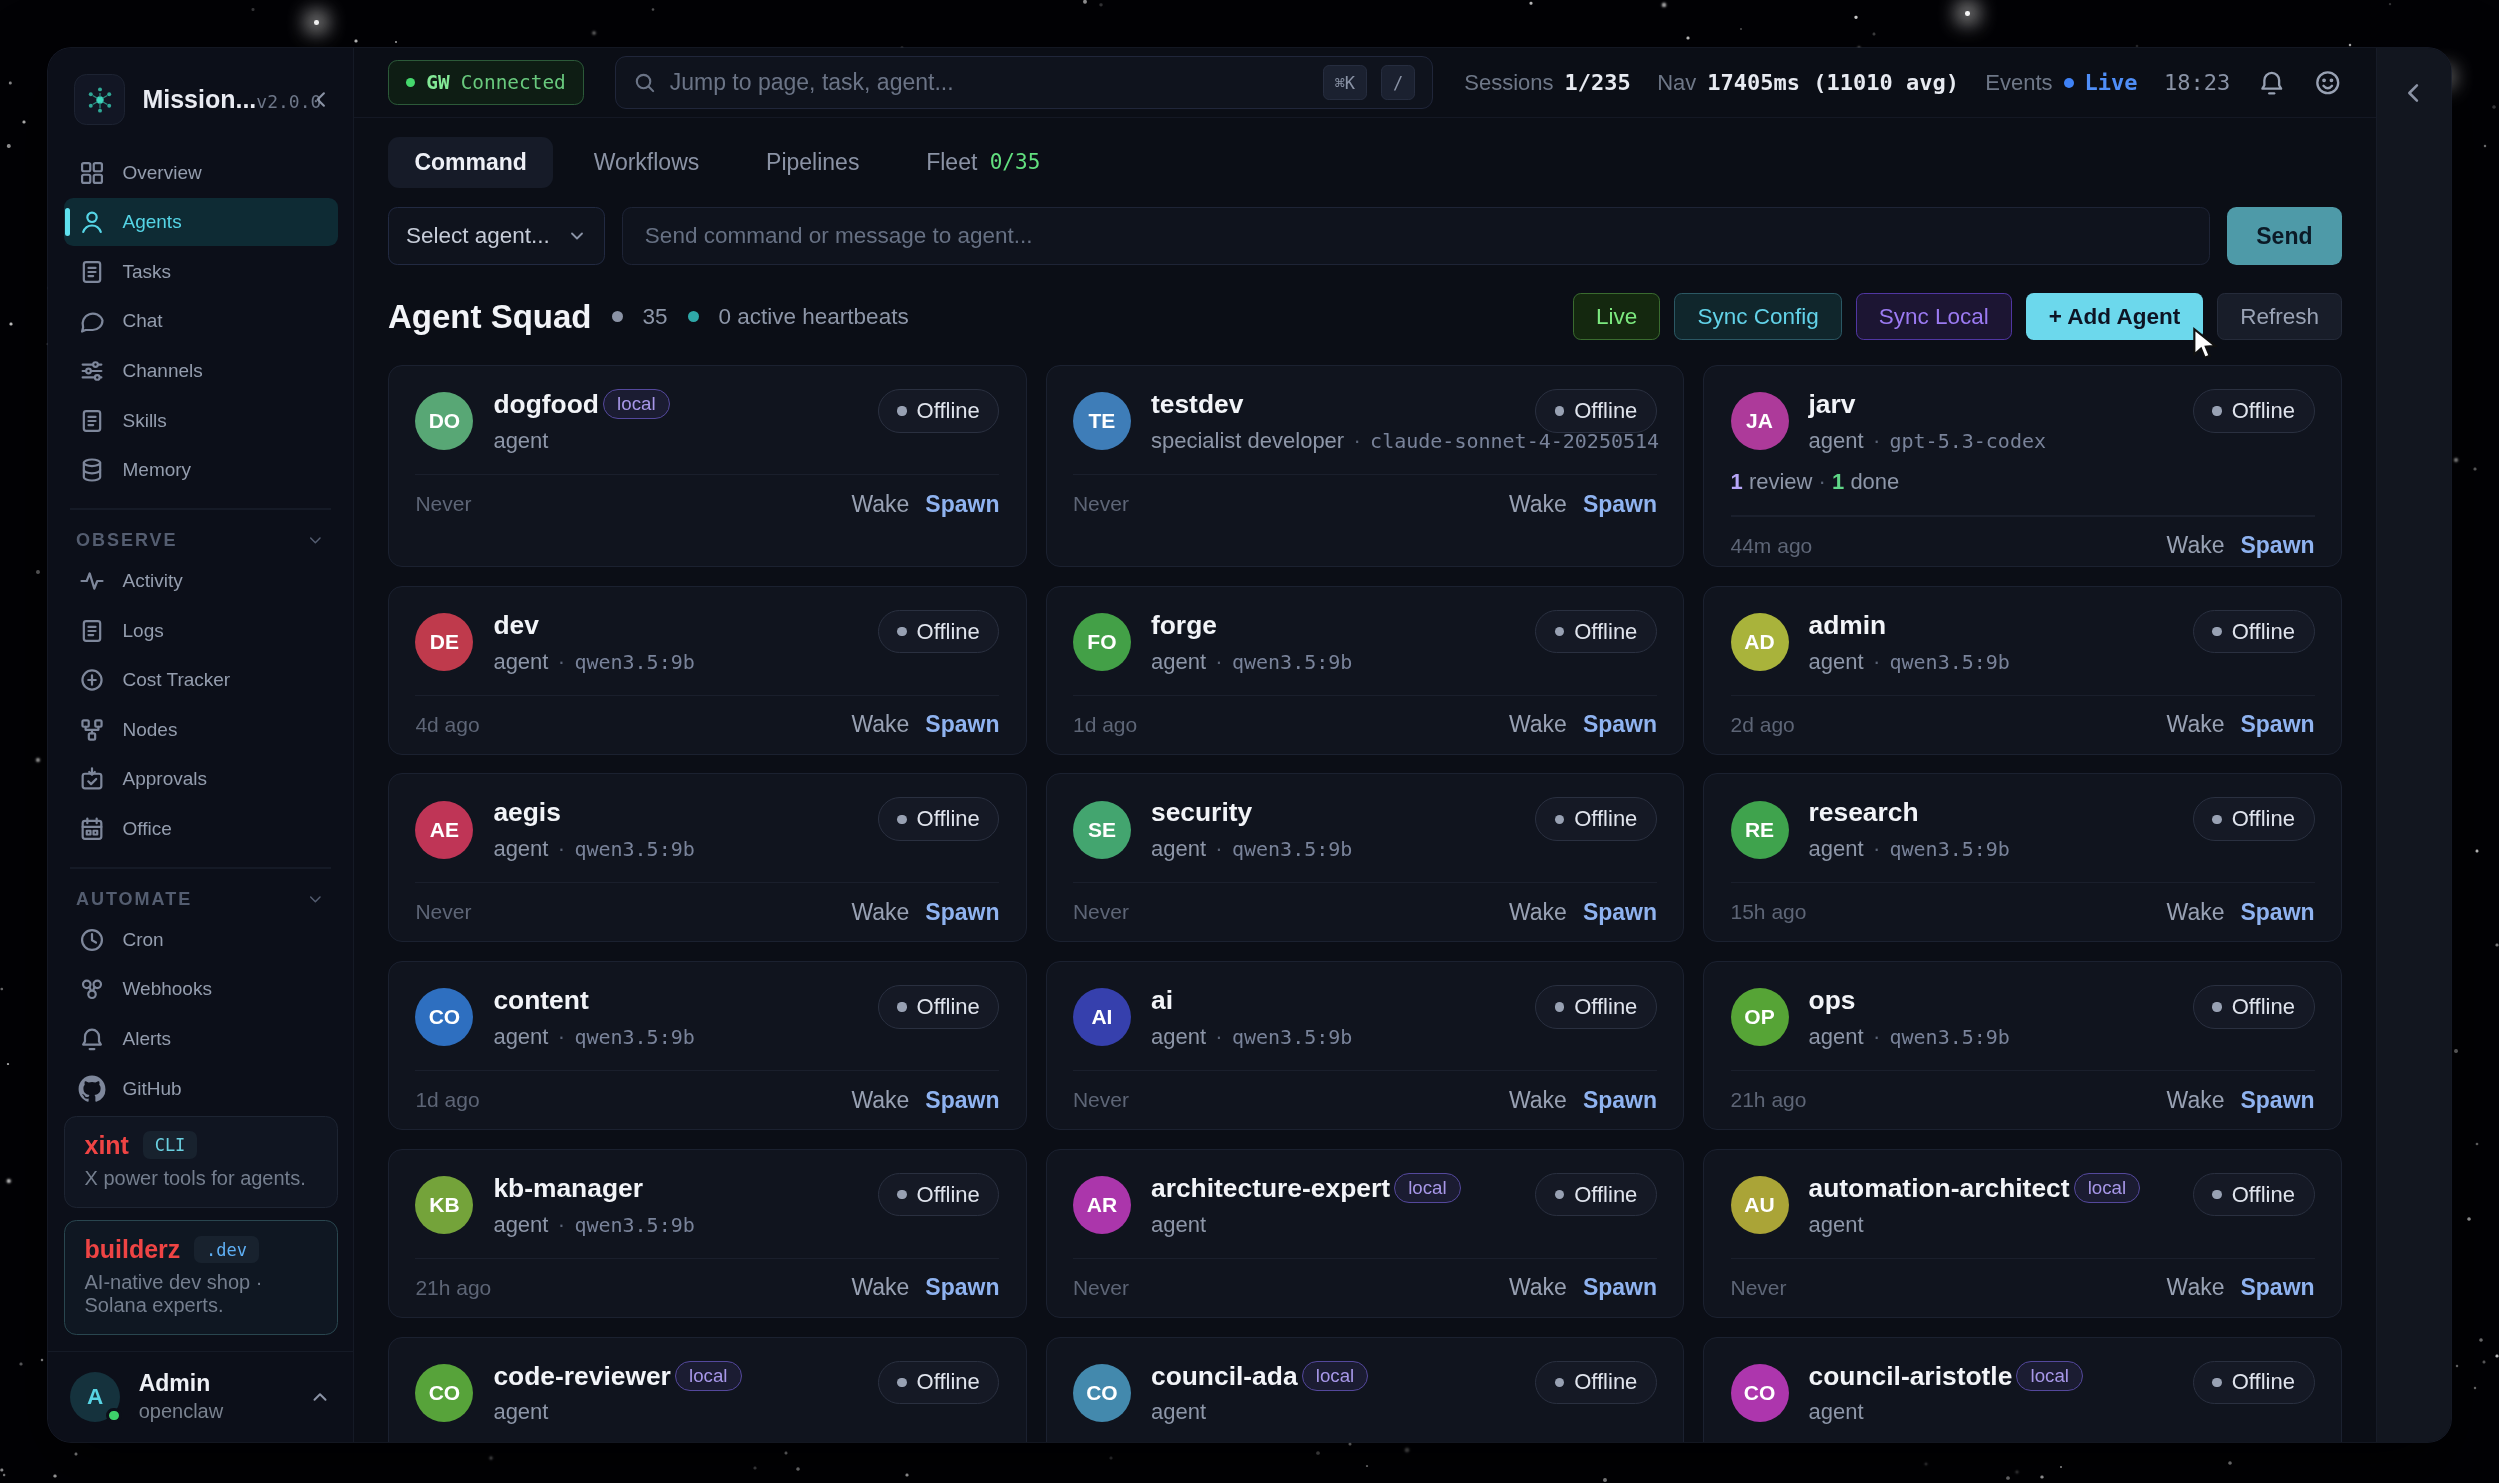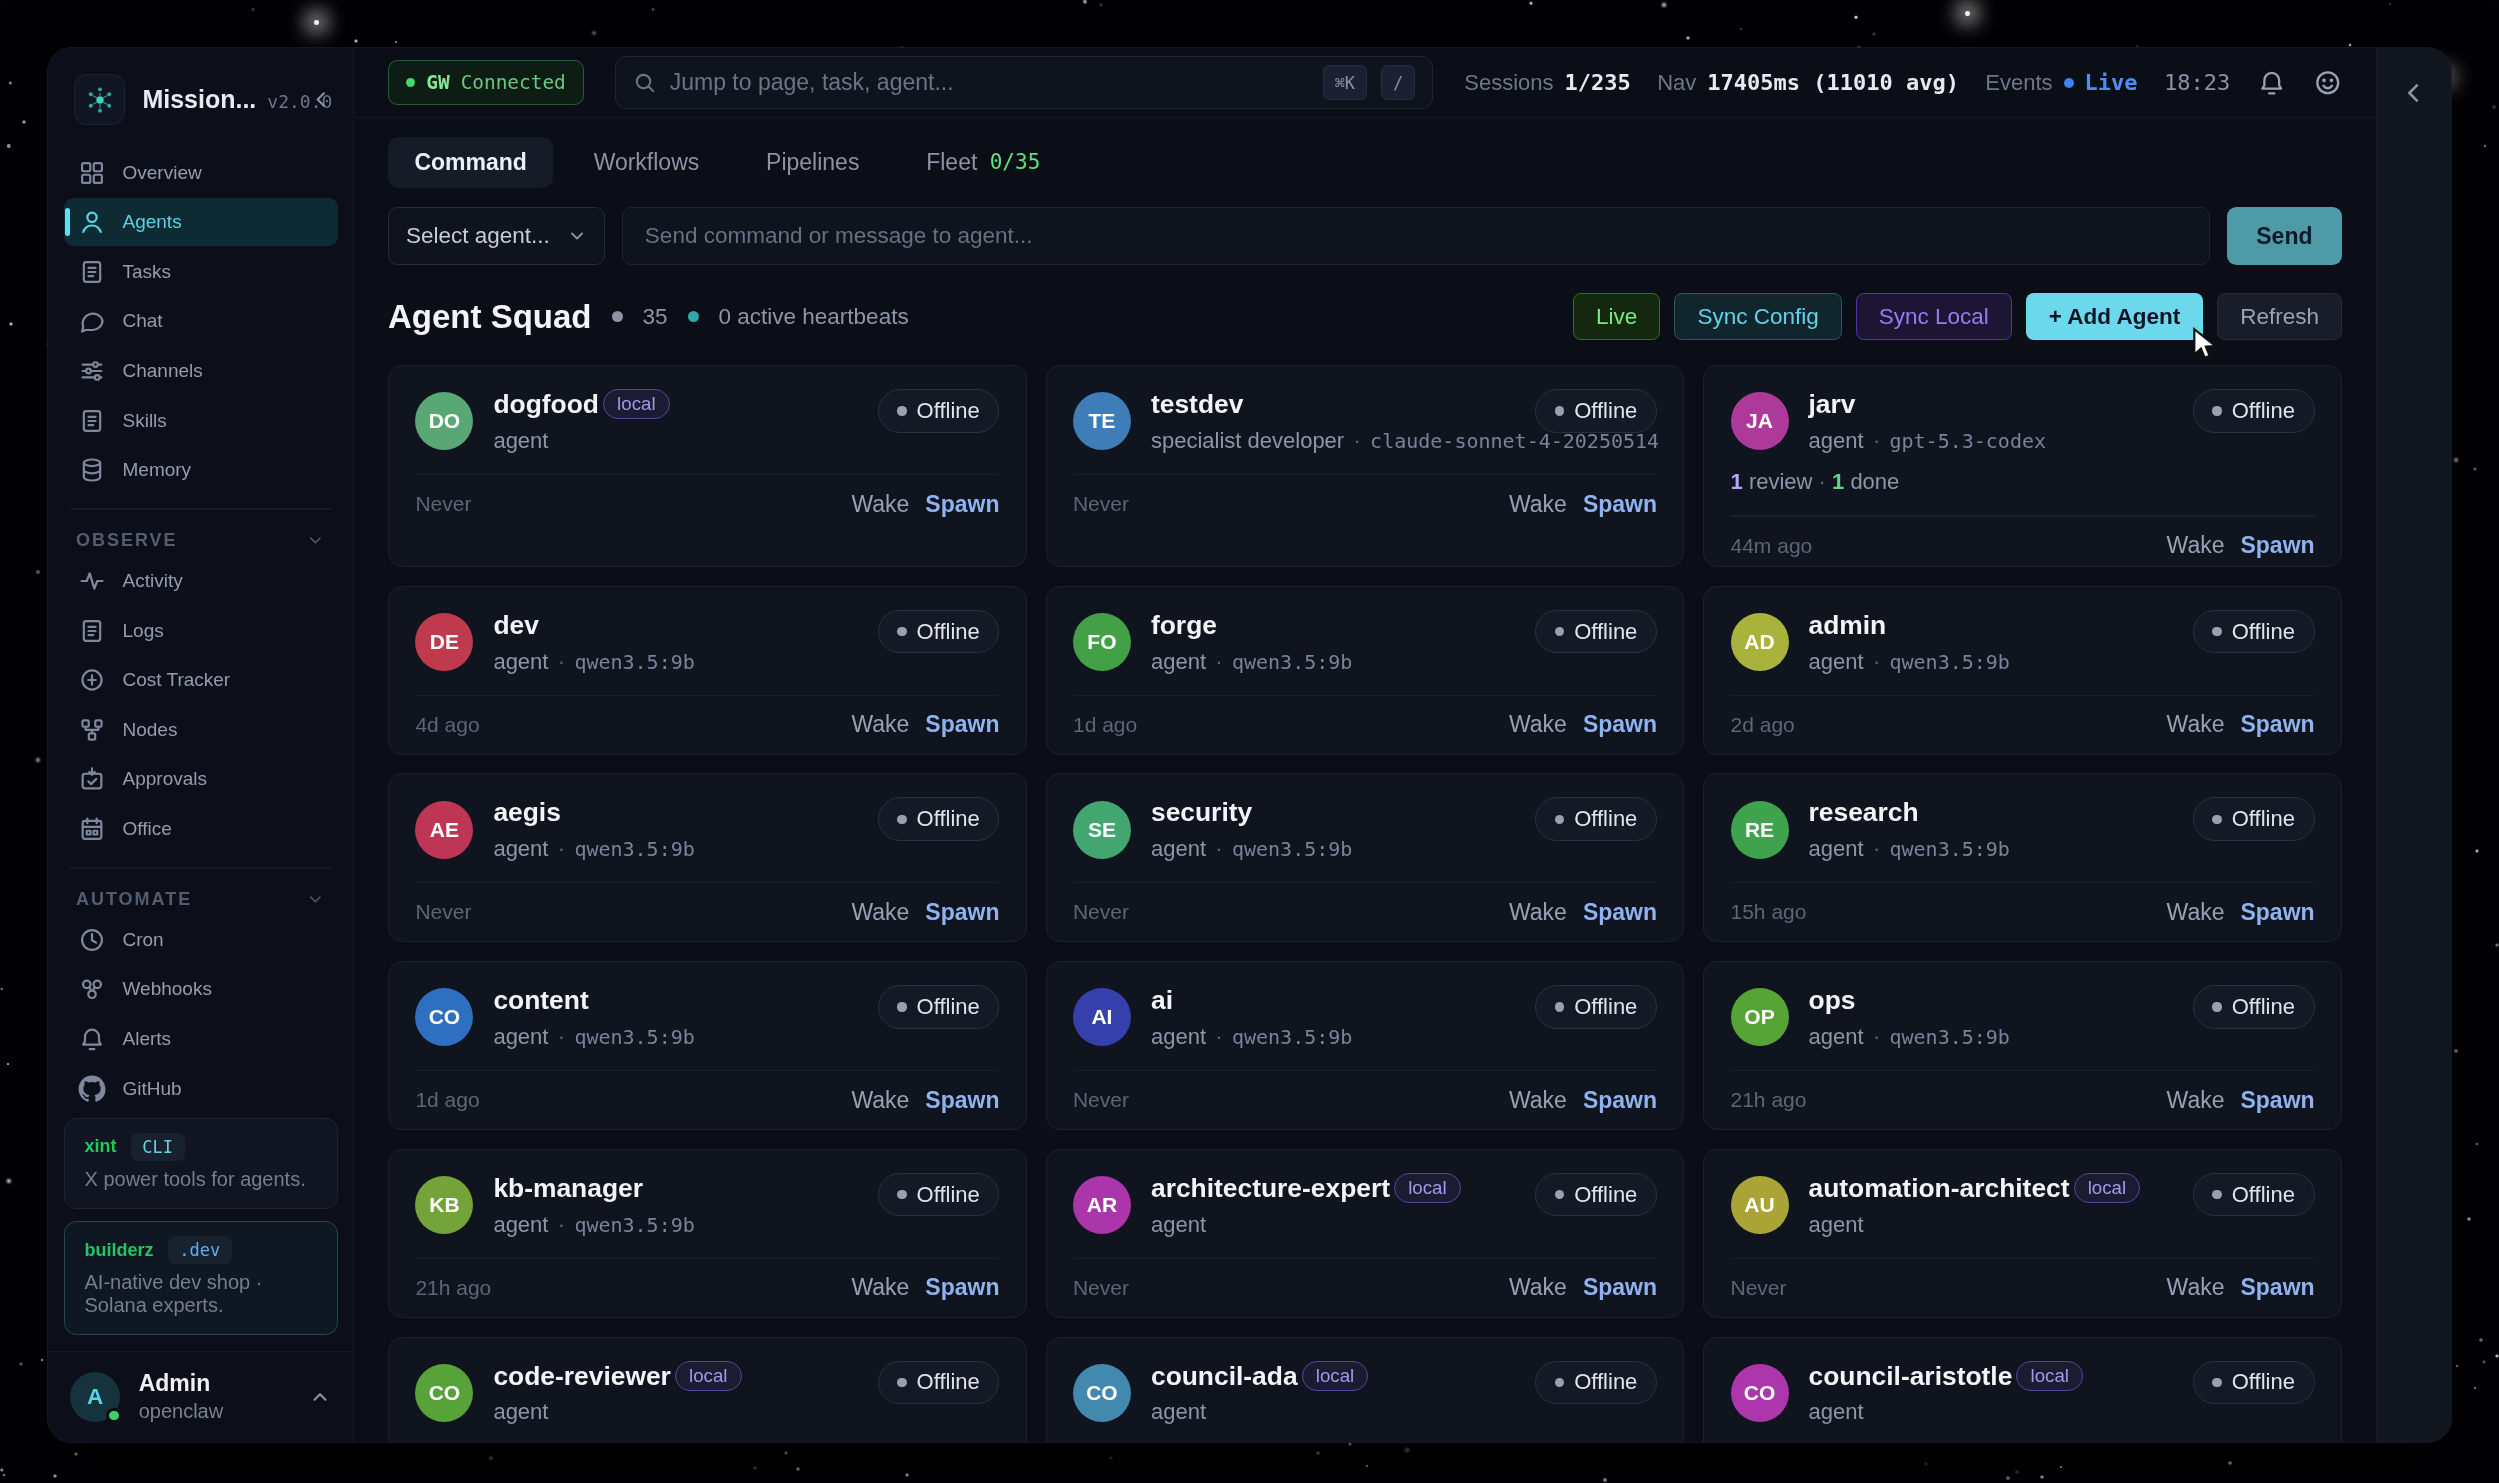--- a/index.html
+++ b/index.html
@@ -13,38 +13,38 @@
 
   
   .app { position:absolute; left:48px; top:48px; width:2403px; height:1394px;
          background:#0b0e16; border-radius:23px; display:flex; overflow:hidden;
          box-shadow:0 0 0 0.8px #1a1f2d, 0 23px 70px rgba(0,0,0,.8); }
 
   
   .sidebar { width:306px; flex:none; background:#0c0f19; border-right:1.6px solid #151a26; display:flex; flex-direction:column; }
   .sb-head { padding:26.4px 20px 17px 26.4px; display:flex; align-items:center; gap:17px; }
   .logo { width:51px; height:51px; border-radius:12.4px; background:#121624; border:0.8px solid #1d2332; display:grid; place-items:center; flex:none; }
-  .sb-title-wrap { display:flex; align-items:baseline; gap:11px; min-width:0; }
+  .sb-title-wrap { display:flex; align-items:baseline; min-width:0; }
   .sb-title { font-size:25px; font-weight:700; color:#e9ebf2; white-space:nowrap; }
   .sb-version { font-size:18px; color:#6d7688; font-family:"DejaVu Sans Mono", monospace; }
   .sb-collapse { margin-left:auto; color:#8b93a5; display:flex; }
   .sb-nav { flex:1; padding:4.7px 15.5px 0; overflow:hidden; }
   .nav-item { height:48px; border-radius:9.3px; display:flex; align-items:center; gap:17px; padding:0 14px; color:#949dae; font-size:19px; position:relative; margin:1.6px 0; cursor:default; }
   .nav-item svg { color:#7e879b; flex:none; }
   .nav-item.active { background:#0e2b34; color:#55d5e6; }
   .nav-item.active svg { color:#55d5e6; }
   .nav-item.active::before { content:""; position:absolute; left:1.6px; top:10px; width:4.7px; height:28px; border-radius:3.1px; background:#5fe0ee; }
   .sb-section { margin:20px 12.4px 6.2px; display:flex; align-items:center; font-size:18px; letter-spacing:2px; color:#545d70; font-weight:700; }
   .sb-section svg { margin-left:auto; color:#545d70; }
   .sb-div { height:1.6px; background:#151a26; margin:14px 6.2px; }
   .sb-ads { padding:0 15.5px; display:flex; flex-direction:column; gap:12.4px; margin-top:-15.5px; position:relative; }
   .ad-card { background:#101521; border:1.2px solid #1d2432; border-radius:12.4px; padding:14px 20px 17px; }
   .ad-card.highlight { border-color:#29464f; background:#0f1722; }
   .ad-head { display:flex; align-items:center; gap:14px; }
-  .ad-name { font-size:18px; font-weight:700; color:#22c55e; }
+  .ad-name { font-size:25px; font-weight:700; color:#ef4444; }
   .ad-badge { font-family:"DejaVu Sans Mono", monospace; font-size:17px; padding:3.9px 11.7px; border-radius:7px; background:#18222e; }
   .ad-desc { margin-top:7px; font-size:20px; color:#747e8e; }
   .sb-user { border-top:1.6px solid #151a26; margin-top:15.5px; padding:18.7px 22px; display:flex; align-items:center; gap:18.7px; }
   .user-avatar { width:50px; height:50px; border-radius:50%; background:#15323d; color:#58d4e4; font-size:22.5px; font-weight:700; display:grid; place-items:center; position:relative; flex:none; }
   .user-avatar .presence { position:absolute; right:-1.6px; bottom:-1.6px; width:15.5px; height:15.5px; border-radius:50%; background:#3ecf6a; border:3.9px solid #0c0f19; }
   .user-name { font-size:23px; font-weight:600; color:#eef0f5; }
   .user-org { font-size:20px; color:#79828f; margin-top:3.1px; }
   .sb-user svg { margin-left:auto; color:#8b93a5; }
 
   

